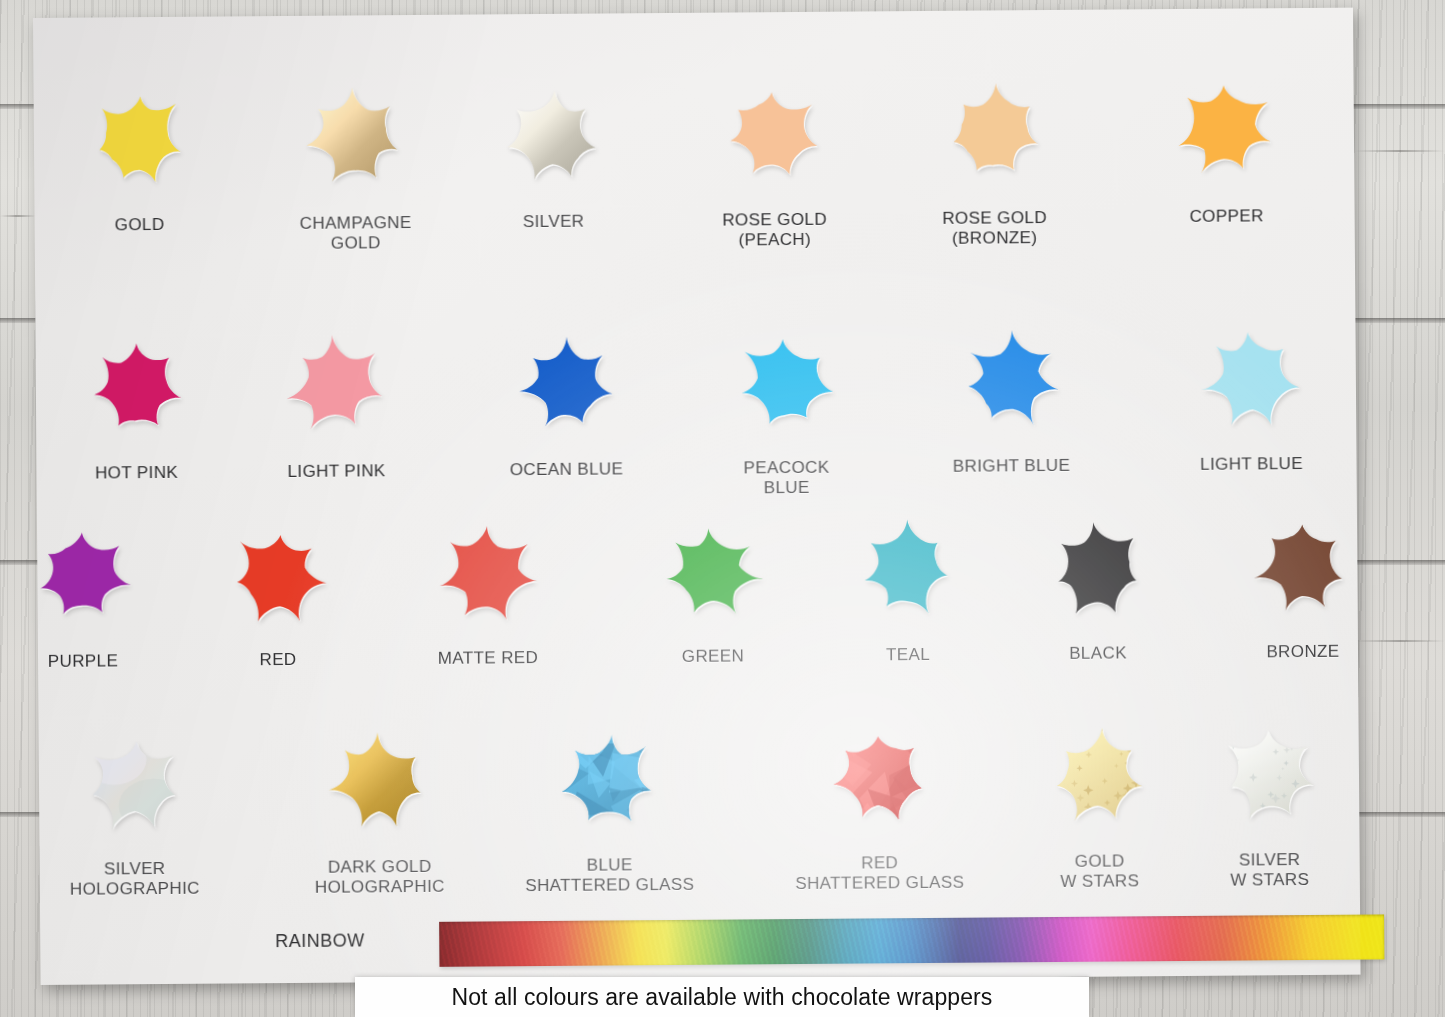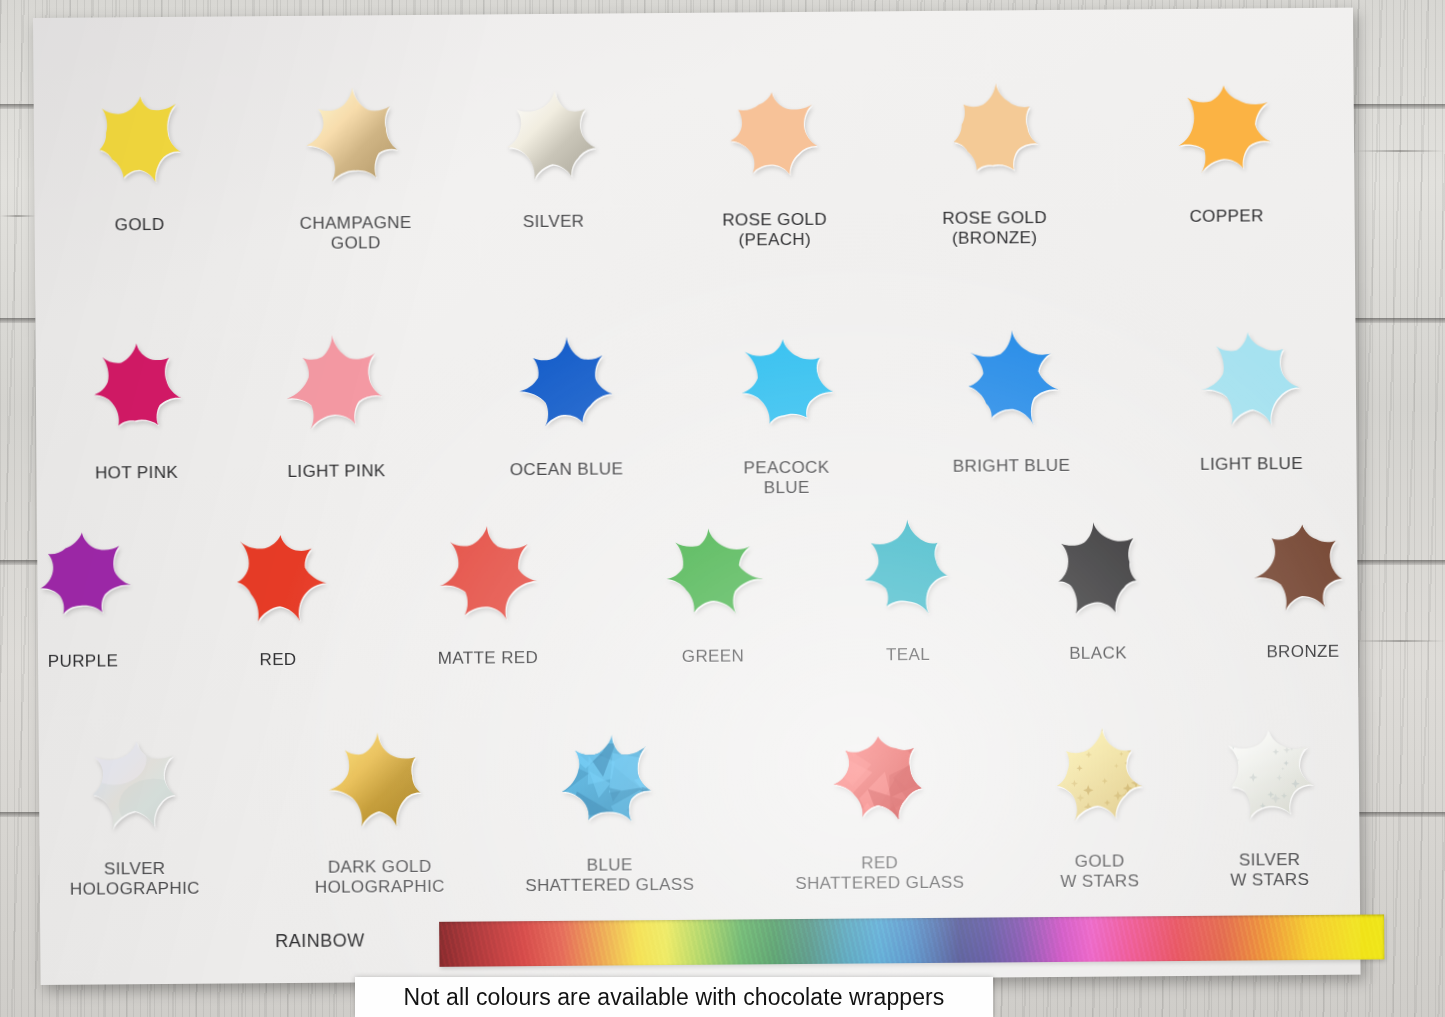--- a/index.html
+++ b/index.html
@@ -78,21 +78,21 @@
   #rainbow-bar::after{
     content:"";position:absolute;inset:0;
     background:repeating-linear-gradient(78deg,
       rgba(255,255,255,.12) 0px, rgba(255,255,255,.12) 2px,
       rgba(0,0,0,.10) 2px, rgba(0,0,0,.10) 5px);
     mix-blend-mode:overlay;opacity:.55;
   }
 
   
   #note{
-    position:absolute;left:355px;top:977px;width:638px;height:40px;
+    position:absolute;left:355px;top:977px;width:734px;height:40px;
     background:#fefefe;
     box-shadow:0 0 5px rgba(0,0,0,.22);
     display:flex;align-items:center;justify-content:center;
   }
   #note-text{
     font-size:23px;color:#121212;letter-spacing:.1px;
     font-family:"Liberation Sans","DejaVu Sans",sans-serif;
   }
 </style>
 </head>

